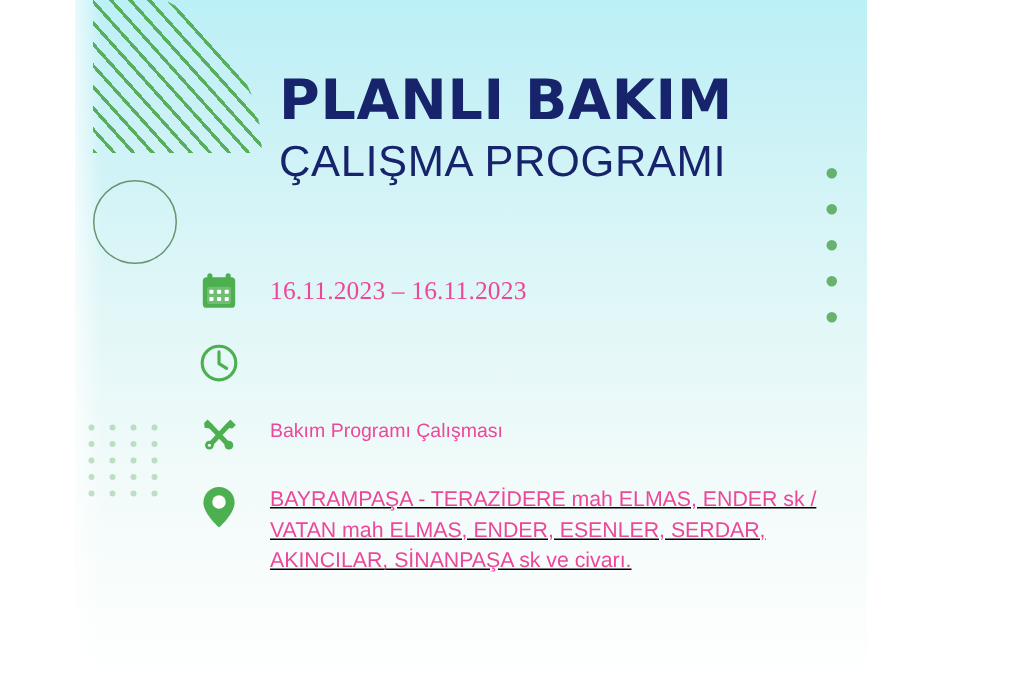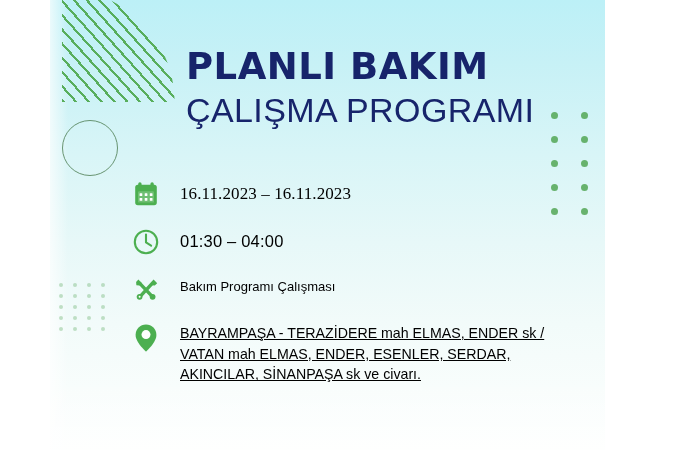--- a/index.html
+++ b/index.html
@@ -9,21 +9,20 @@
   }
   body {
     font-family: "Liberation Sans", sans-serif;
   }
   #poster {
     position: relative;
     width: 578px;
     height: 450px;
     overflow: hidden;
     background: #ffffff;
-    padding-left: 27px;
   }
   
   .bg-panel {
     position: absolute;
     left: 50px;
     top: 0;
     width: 590px;
     height: 450px;
     background:
       linear-gradient(180deg,
@@ -132,21 +131,21 @@
     font-family: "DejaVu Sans", sans-serif;
     font-size: 37px;
     font-weight: 700;
     letter-spacing: 0.5px;
     color: #17246b;
     line-height: 1.05;
   }
   #page-subtitle {
     margin: 6px 0 0 0;
     font-family: "Liberation Sans", sans-serif;
-    font-size: 34px;
+    font-size: 29px;
     font-weight: 400;
     letter-spacing: 0.4px;
     color: #17246b;
     line-height: 1.05;
   }
 
   
   .info-list {
     position: absolute;
     left: 130px;
@@ -165,21 +164,21 @@
     height: 32px;
     display: flex;
     align-items: center;
     justify-content: center;
   }
   .info-text {
     margin-left: 18px;
     padding-top: 4px;
     font-family: "Liberation Sans", sans-serif;
     font-size: 15.5px;
-    color: #000000;
+    color: #ec4899;
     line-height: 1.42;
     white-space: pre-line;
   }
   #row-date .info-text {
     font-family: "Liberation Serif", serif;
     font-size: 17px;
     letter-spacing: 0.1px;
   }
   #row-time .info-text {
     font-size: 16.5px;
@@ -274,21 +273,20 @@
       <span class="info-text">16.11.2023 – 16.11.2023</span>
     </div>
 
     <div class="info-row" id="row-time">
       <span class="info-icon">
         <svg width="28" height="28" viewBox="0 0 28 28" aria-hidden="true">
           <circle cx="14" cy="14" r="11.2" fill="none" stroke="#4caf50" stroke-width="2.1"></circle>
           <path d="M14 6.6 L14 14.4 L19.1 17.6" fill="none" stroke="#4caf50" stroke-width="2.1" stroke-linecap="round" stroke-linejoin="round"></path>
         </svg>
       </span>
-      <span class="info-text">01:30 – 04:00</span>
     </div>
 
     <div class="info-row" id="row-program">
       <span class="info-icon">
         <svg width="30" height="30" viewBox="0 0 30 30" aria-hidden="true">
           <g stroke="#4caf50" stroke-width="3.4" stroke-linecap="round" fill="none">
             <line x1="9.0" y1="8.6" x2="21.4" y2="21.6"></line>
             <line x1="21.0" y1="8.6" x2="9.2" y2="21.4"></line>
           </g>
           <path d="M7.4 4.6 L5.1 7.0 L5.4 10.2 L8.6 10.6 L11.0 8.3 Z" fill="#4caf50"></path>

